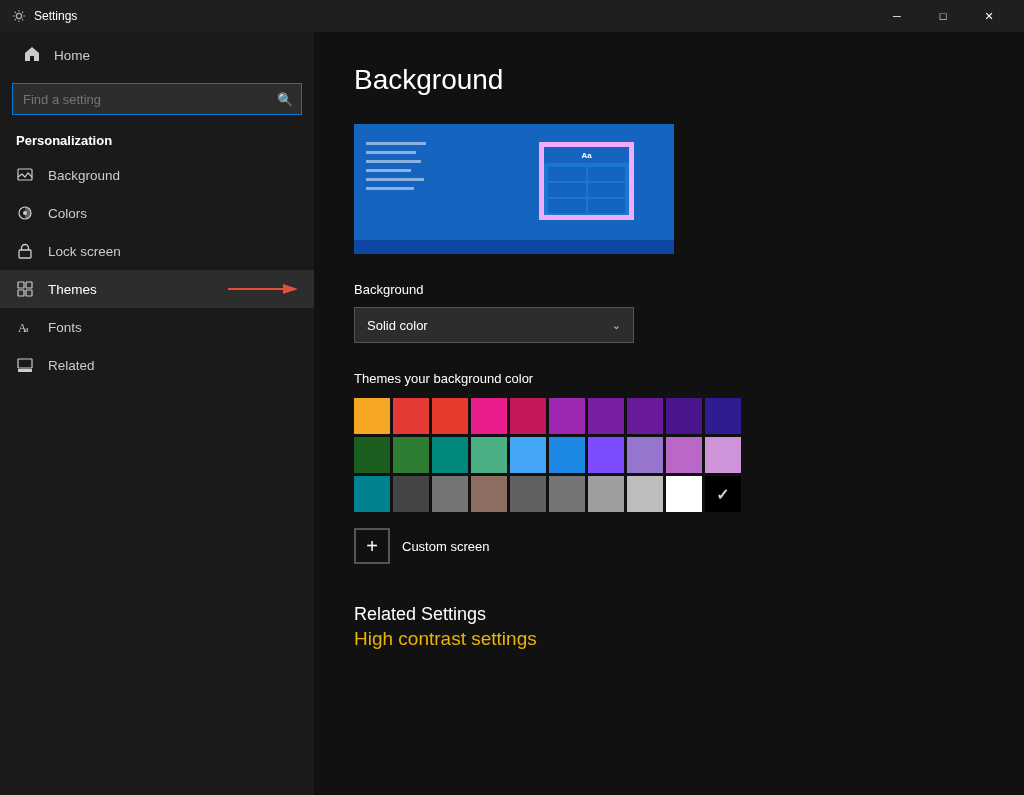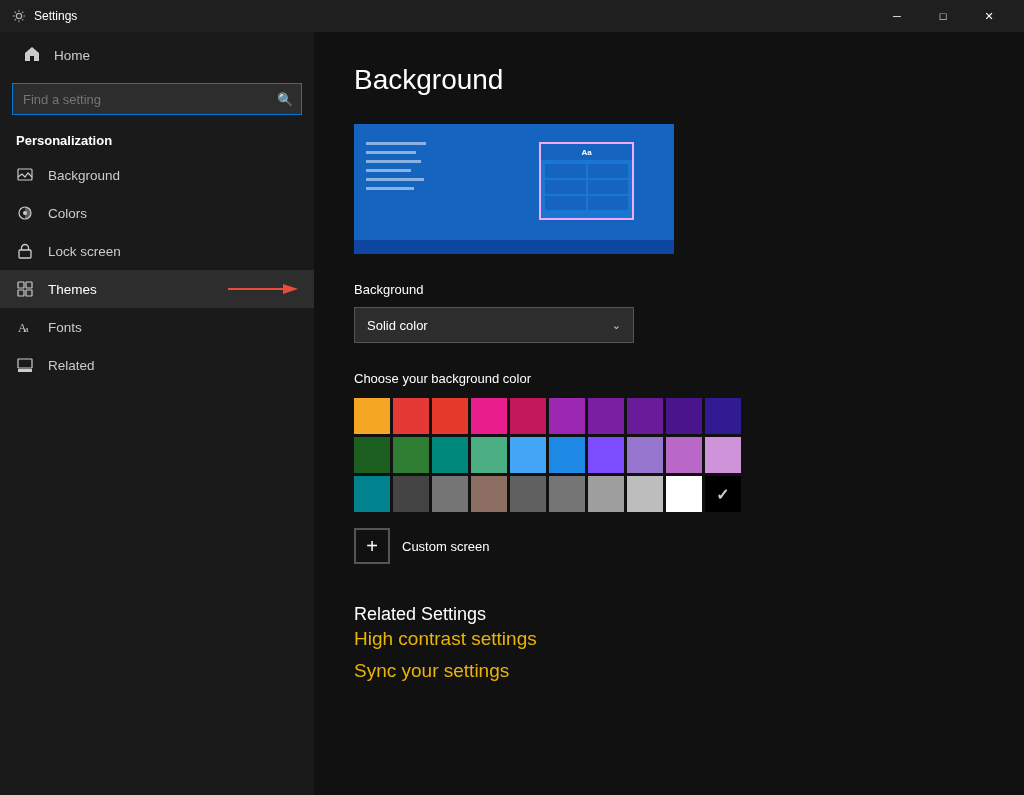--- a/index.html
+++ b/index.html
@@ -172,21 +172,21 @@
       background: rgba(255,255,255,0.5);
       height: 3px;
     }
     .preview-window {
       position: absolute;
       right: 40px;
       top: 18px;
       width: 95px;
       height: 78px;
       background: #1976d2;
-      border: 2px solid #f0abfc;
+      border: 5px solid #f0abfc;
     }
     .preview-window-title {
       height: 16px;
       background: #1565c0;
       display: flex;
       align-items: center;
       justify-content: center;
       font-size: 8px;
       color: #fff;
       font-weight: 600;
@@ -447,21 +447,21 @@
         <div class="preview-taskbar"></div>
       </div>
     </div>
 
     <div class="section-label">Background</div>
     <div class="dropdown">
       <span>Solid color</span>
       <span class="dropdown-arrow">⌄</span>
     </div>
 
-    <div class="color-section-label">Choose your background color</div>
+    <div class="color-section-label">Themes your background color</div>
 
     <div class="color-grid" id="color-grid-container">
         <div class="color-swatch" style="background: rgb(245, 166, 35);"></div>
         <div class="color-swatch" style="background: rgb(229, 57, 53);"></div>
         <div class="color-swatch" style="background: rgb(229, 58, 44);"></div>
         <div class="color-swatch" style="background: rgb(233, 30, 140);"></div>
         <div class="color-swatch" style="background: rgb(194, 24, 91);"></div>
         <div class="color-swatch" style="background: rgb(156, 39, 176);"></div>
         <div class="color-swatch" style="background: rgb(123, 31, 162);"></div>
         <div class="color-swatch" style="background: rgb(106, 27, 154);"></div>
@@ -489,15 +489,14 @@
         <div class="color-swatch selected selected-black" style="background: rgb(0, 0, 0);"></div>
       </div>
 
     <div class="custom-color-btn">
       <div class="plus-box">+</div>
       <span class="custom-color-label">Custom screen</span>
     </div>
 
     <div class="related-title">Related Settings</div>
     <a class="related-link">High contrast settings</a>
-    <a class="related-link">Sync your settings</a>
   </div>
 </div>
 
 </body></html>

